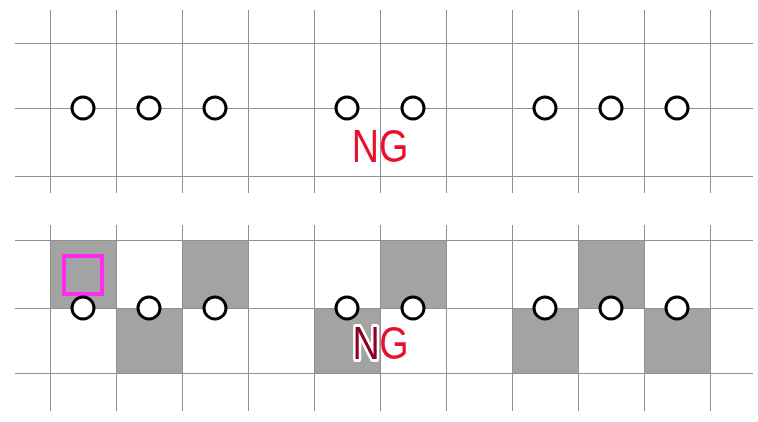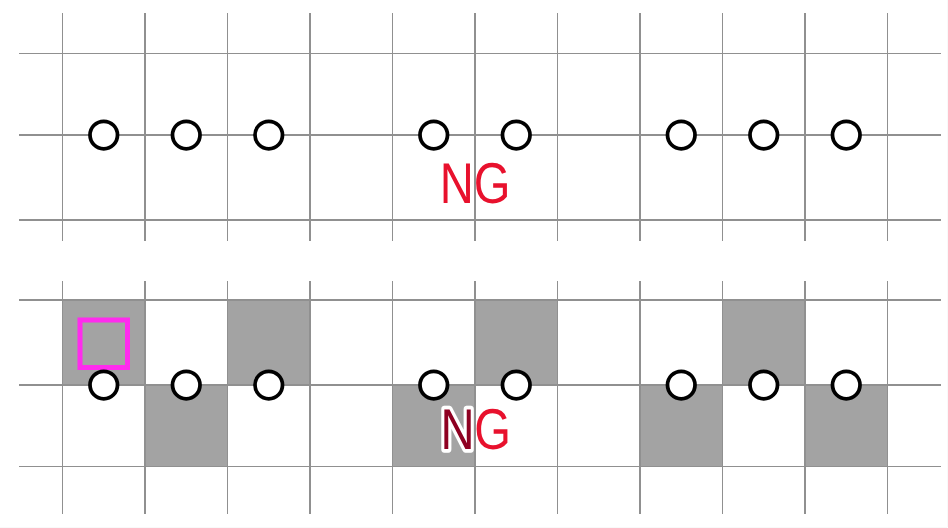--- a/index.html
+++ b/index.html
@@ -4,21 +4,21 @@
 <style>
   html, body {
     margin: 0;
     padding: 0;
     background: #ffffff;
   }
   .stage {
     position: relative;
     width: 758px;
     height: 422px;
-    background: #e5e5e5;
+    background: #0ea5e9;
     overflow: hidden;
     font-family: "Liberation Sans", sans-serif;
   }
   svg text {
     font-family: "Liberation Sans", sans-serif;
     font-weight: normal;
   }
 </style>
 </head>
 <body>

